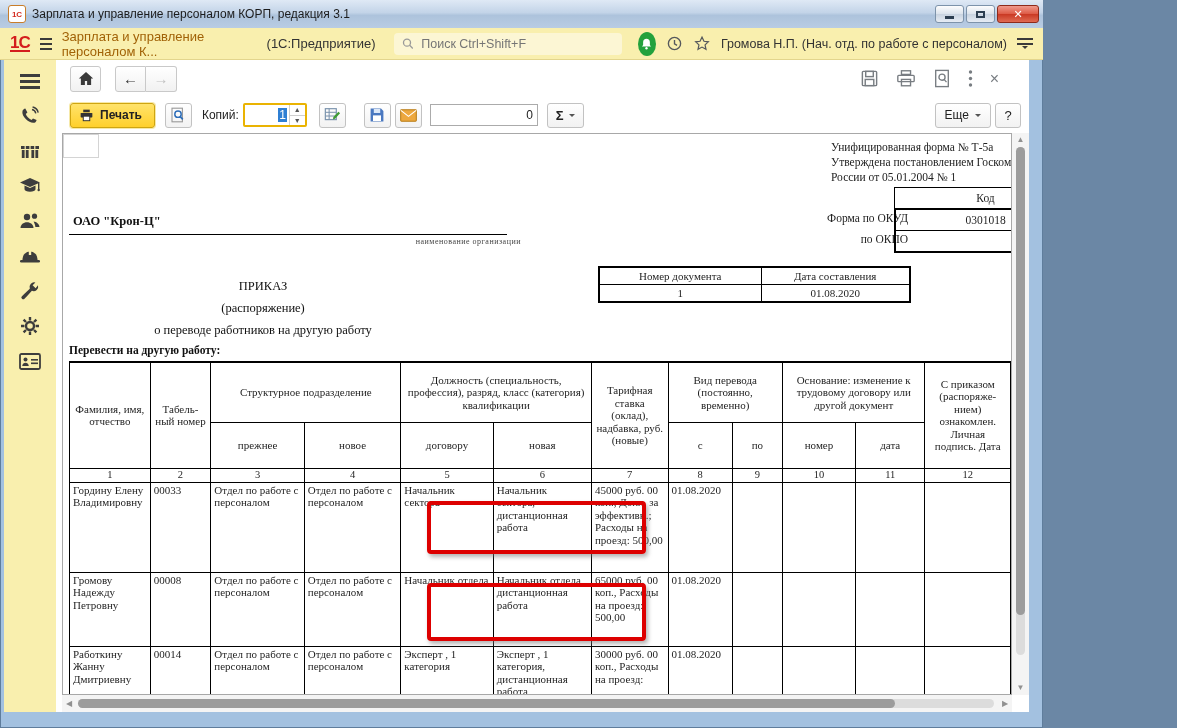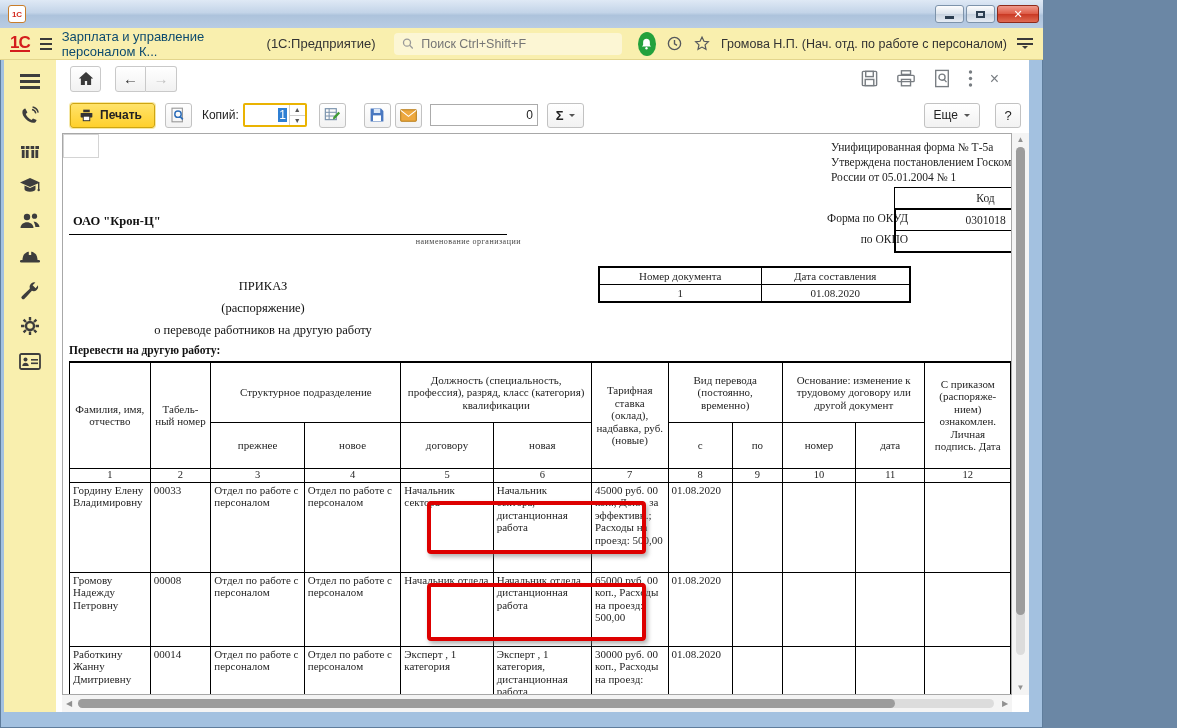--- a/index.html
+++ b/index.html
@@ -18,21 +18,21 @@
     display:flex;align-items:center;justify-content:center;font-size:10px;color:#2c3e50;box-sizing:border-box;}
   .tb-btn.close{width:42px;background:linear-gradient(#f09a8c,#dd5a45 50%,#c93823 51%,#e06b52);color:#fff;border-color:#8e2a1a;font-size:11px;}
   .glyph-min{display:block;width:9px;height:3px;background:#2c3e50;margin-top:7px;}
   .glyph-max{display:block;width:9px;height:7px;border:2px solid #2c3e50;box-sizing:border-box;}
   
   .appbar{position:absolute;left:0;top:28px;right:0;height:32px;background:#f9efae;
     display:flex;align-items:center;padding:0 10px;box-sizing:border-box;gap:10px;border-bottom:1px solid #e3d58d;}
   .logo-1c{color:#d41d1d;font-weight:bold;font-size:17px;letter-spacing:-1px;border-bottom:2px solid #d41d1d;line-height:15px;}
   .hamb{display:inline-block;width:16px;}
   .hamb i{display:block;height:2px;background:#3a3a3a;margin:3px 0;}
-  .ab-title{font-size:13px;color:#0c4a6e;}
+  .ab-title{font-size:13px;color:#a16207;}
   .ab-platform{font-size:13px;color:#333;margin-left:14px;}
   .searchbox{display:flex;align-items:center;gap:6px;background:#fcf6d4;border-radius:4px;height:22px;
     width:300px;padding:0 8px;box-sizing:border-box;margin-left:8px;}
   .searchbox input{border:none;background:transparent;outline:none;font-size:12.5px;color:#555;width:100%;
     font-family:"Liberation Sans",sans-serif;}
   .bell-circle{width:24px;height:24px;border-radius:50%;background:#23a13d;display:flex;align-items:center;justify-content:center;margin-left:6px;}
   .topbar-ic{color:#55585c;font-size:16px;display:flex;align-items:center;}
   .user-label{font-size:12.5px;color:#333;white-space:nowrap;}
   .sysmenu{display:inline-block;text-align:center;}
   .sysmenu i{display:block;width:16px;height:2px;background:#3a3a3a;margin:3px auto;}
@@ -63,21 +63,21 @@
   .spin-val{width:42px;display:flex;align-items:center;justify-content:flex-end;padding-right:2px;font-size:12px;}
   .spin-val em{font-style:normal;background:#2f7fd3;color:#fff;padding:0 1px;}
   .spin-arrows{width:15px;border-left:1px solid #cfcfcf;display:flex;flex-direction:column;}
   .spin-arrows span{flex:1;display:flex;align-items:center;justify-content:center;font-size:7px;color:#555;}
   .spin-arrows span:first-child{border-bottom:1px solid #cfcfcf;}
   .numfield{width:108px;height:22px;border:1px solid #ababab;display:flex;align-items:center;justify-content:flex-end;
     padding-right:4px;font-size:12px;color:#222;box-sizing:border-box;background:#fff;}
   .btn-sigma{display:flex;align-items:center;gap:5px;height:25px;padding:0 8px;border:1px solid #c2c2c2;border-radius:3px;
     background:linear-gradient(#fff,#f2f2f2);font-size:13px;color:#222;}
   .caret{width:0;height:0;border:3.5px solid transparent;border-top-color:#555;margin-top:4px;}
-  .ptool-right{margin-left:auto;display:flex;align-items:center;gap:15px;margin-right:8px;justify-content:flex-end;}
+  .ptool-right{margin-left:auto;display:flex;align-items:center;gap:4px;margin-right:8px;justify-content:flex-end;}
   .btn-more{display:flex;align-items:center;gap:6px;height:25px;padding:0 9px;border:1px solid #c2c2c2;border-radius:3px;
     background:linear-gradient(#fff,#f2f2f2);font-size:12px;color:#222;}
   .btn-help{width:26px;height:25px;border:1px solid #c2c2c2;border-radius:3px;background:linear-gradient(#fff,#f2f2f2);
     display:flex;align-items:center;justify-content:center;font-size:13px;color:#222;box-sizing:border-box;}
   
   .docwrap{position:absolute;left:0;top:73px;right:0;bottom:0;}
   .canvas{position:absolute;left:6px;top:0;right:17px;bottom:17px;border:1px solid #a8a8a8;background:#fff;overflow:hidden;color:#1f1f1f;font-family:Liberation Serif, serif;}
   .abs{position:absolute;}
   .corner{left:0;top:0;width:34px;height:22px;border:1px solid #d4d4d4;background:#fff;}
   .formref{left:768px;top:6px;font-size:11.5px;line-height:15px;white-space:nowrap;color:#222;}
@@ -123,20 +123,21 @@
   .hs-thumb{position:absolute;top:4px;height:9px;left:16px;width:86%;background:#9c9c9c;border-radius:5px;}
   svg{display:block;}
 </style>
 </head>
 <body>
 
 <div class="window">
 
   <div class="titlebar">
     <span class="tb-appicon">1С</span>
+    <span class="tb-title">Зарплата и управление персоналом КОРП, редакция 3.1</span>
     <span class="tb-controls">
       <span class="tb-btn">
           <i class="glyph-min"></i>
         </span>
       <span class="tb-btn">
           <i class="glyph-max"></i>
         </span>
       <span class="tb-btn close">✕</span>
     </span>
   </div>

